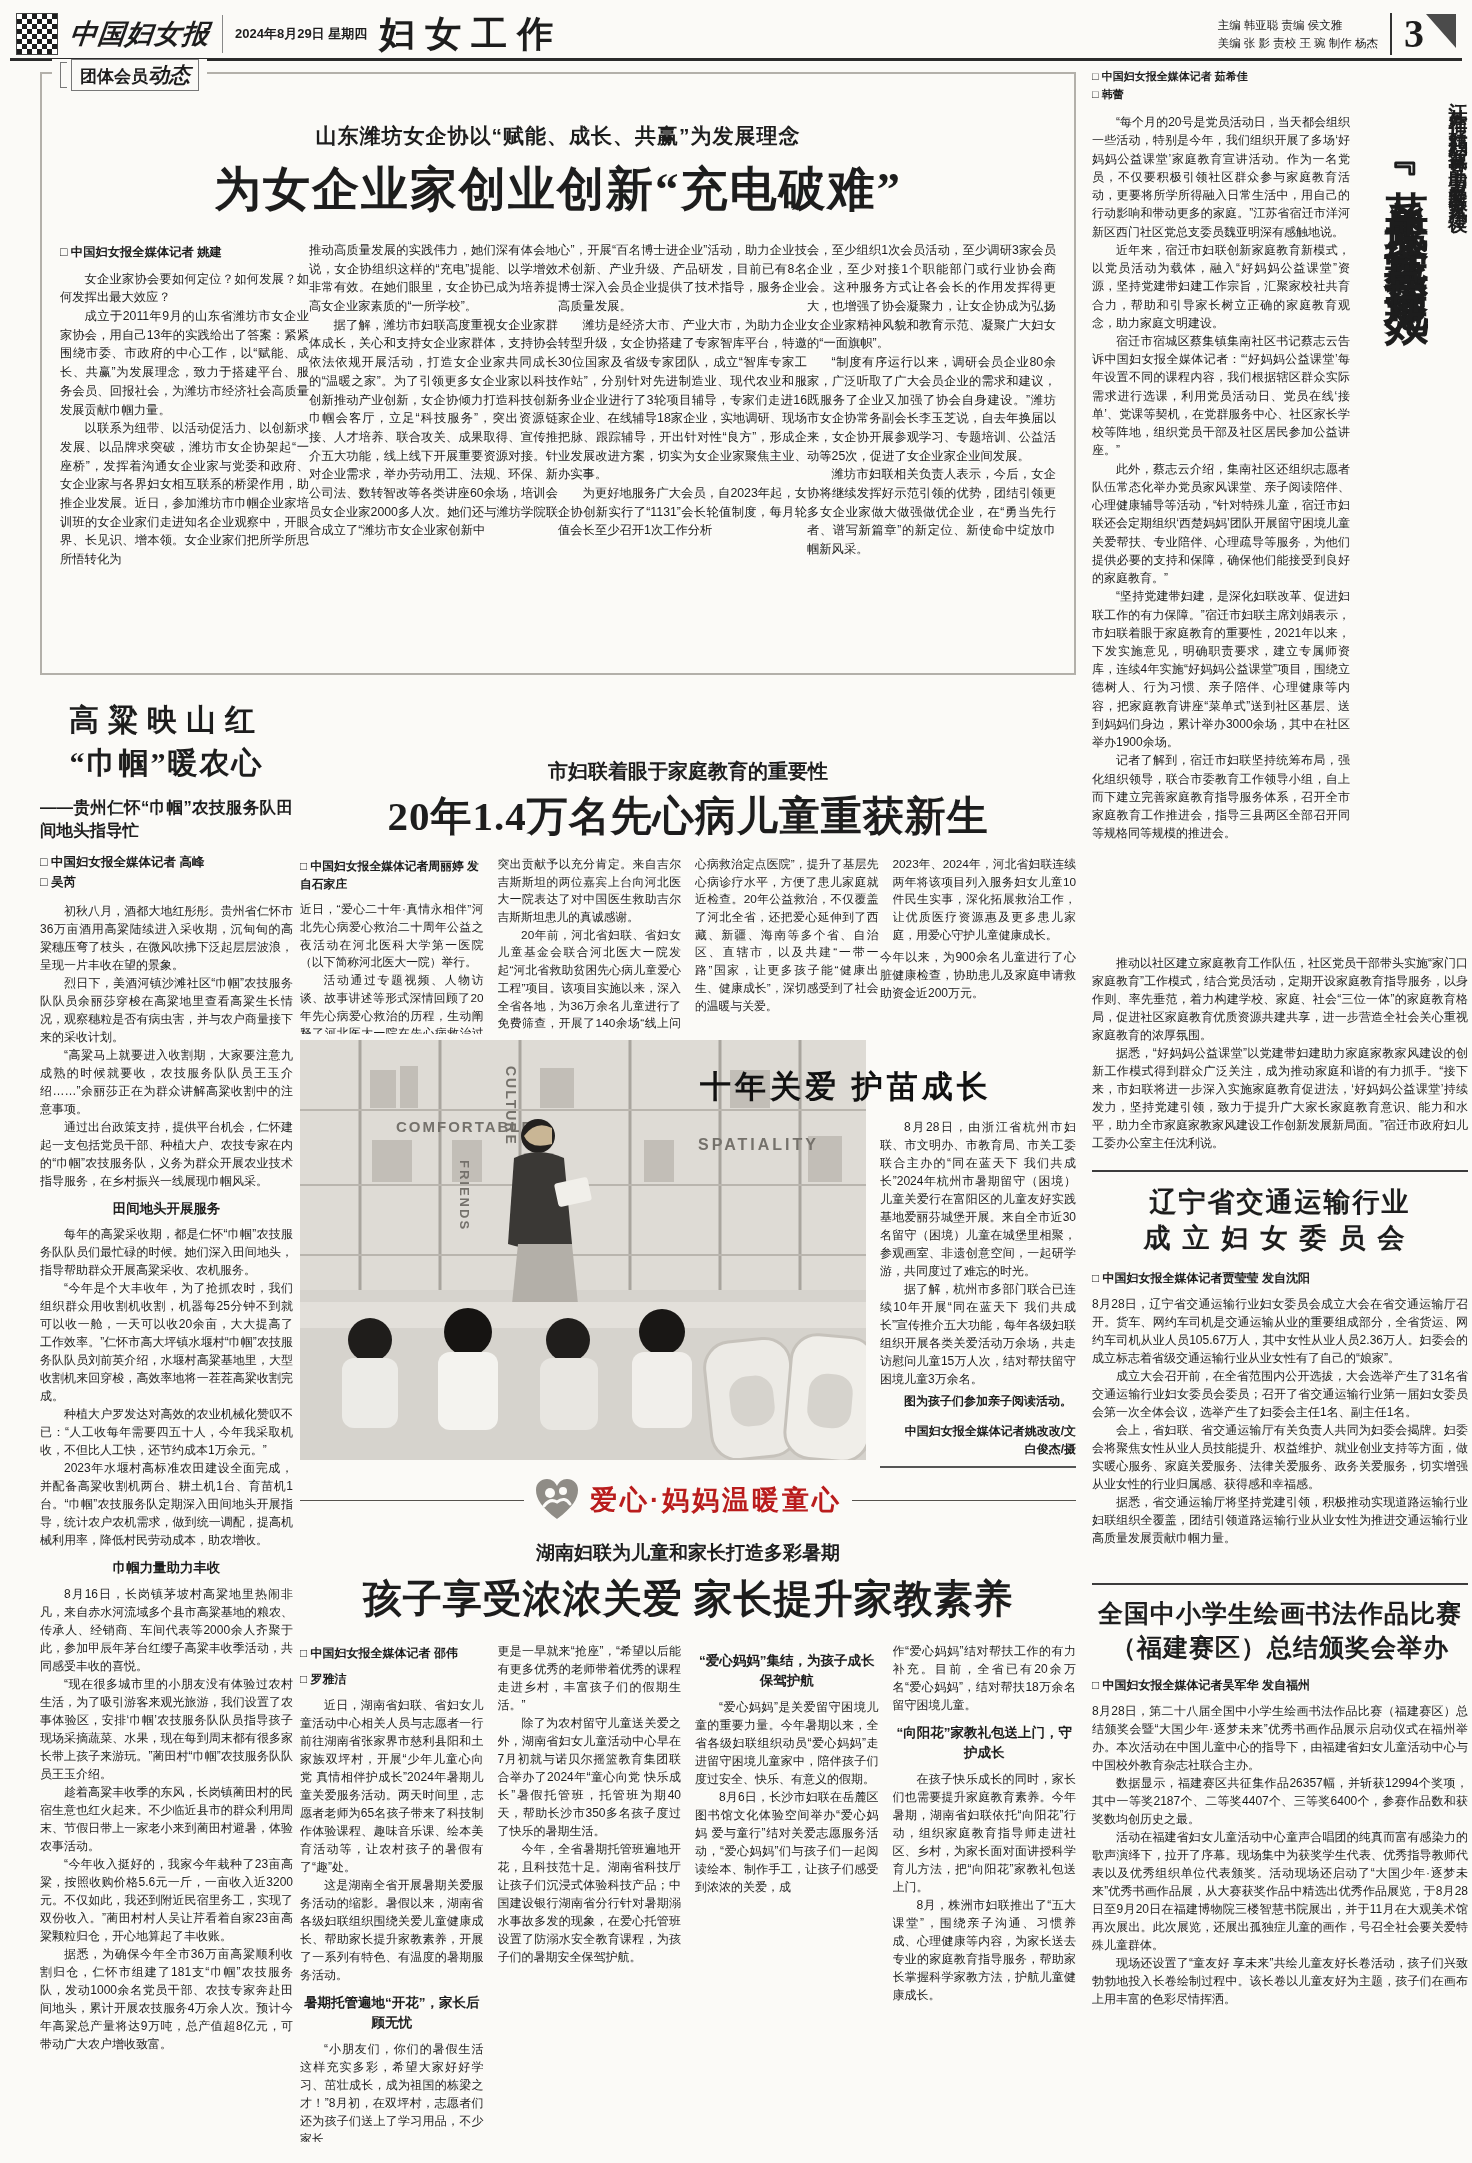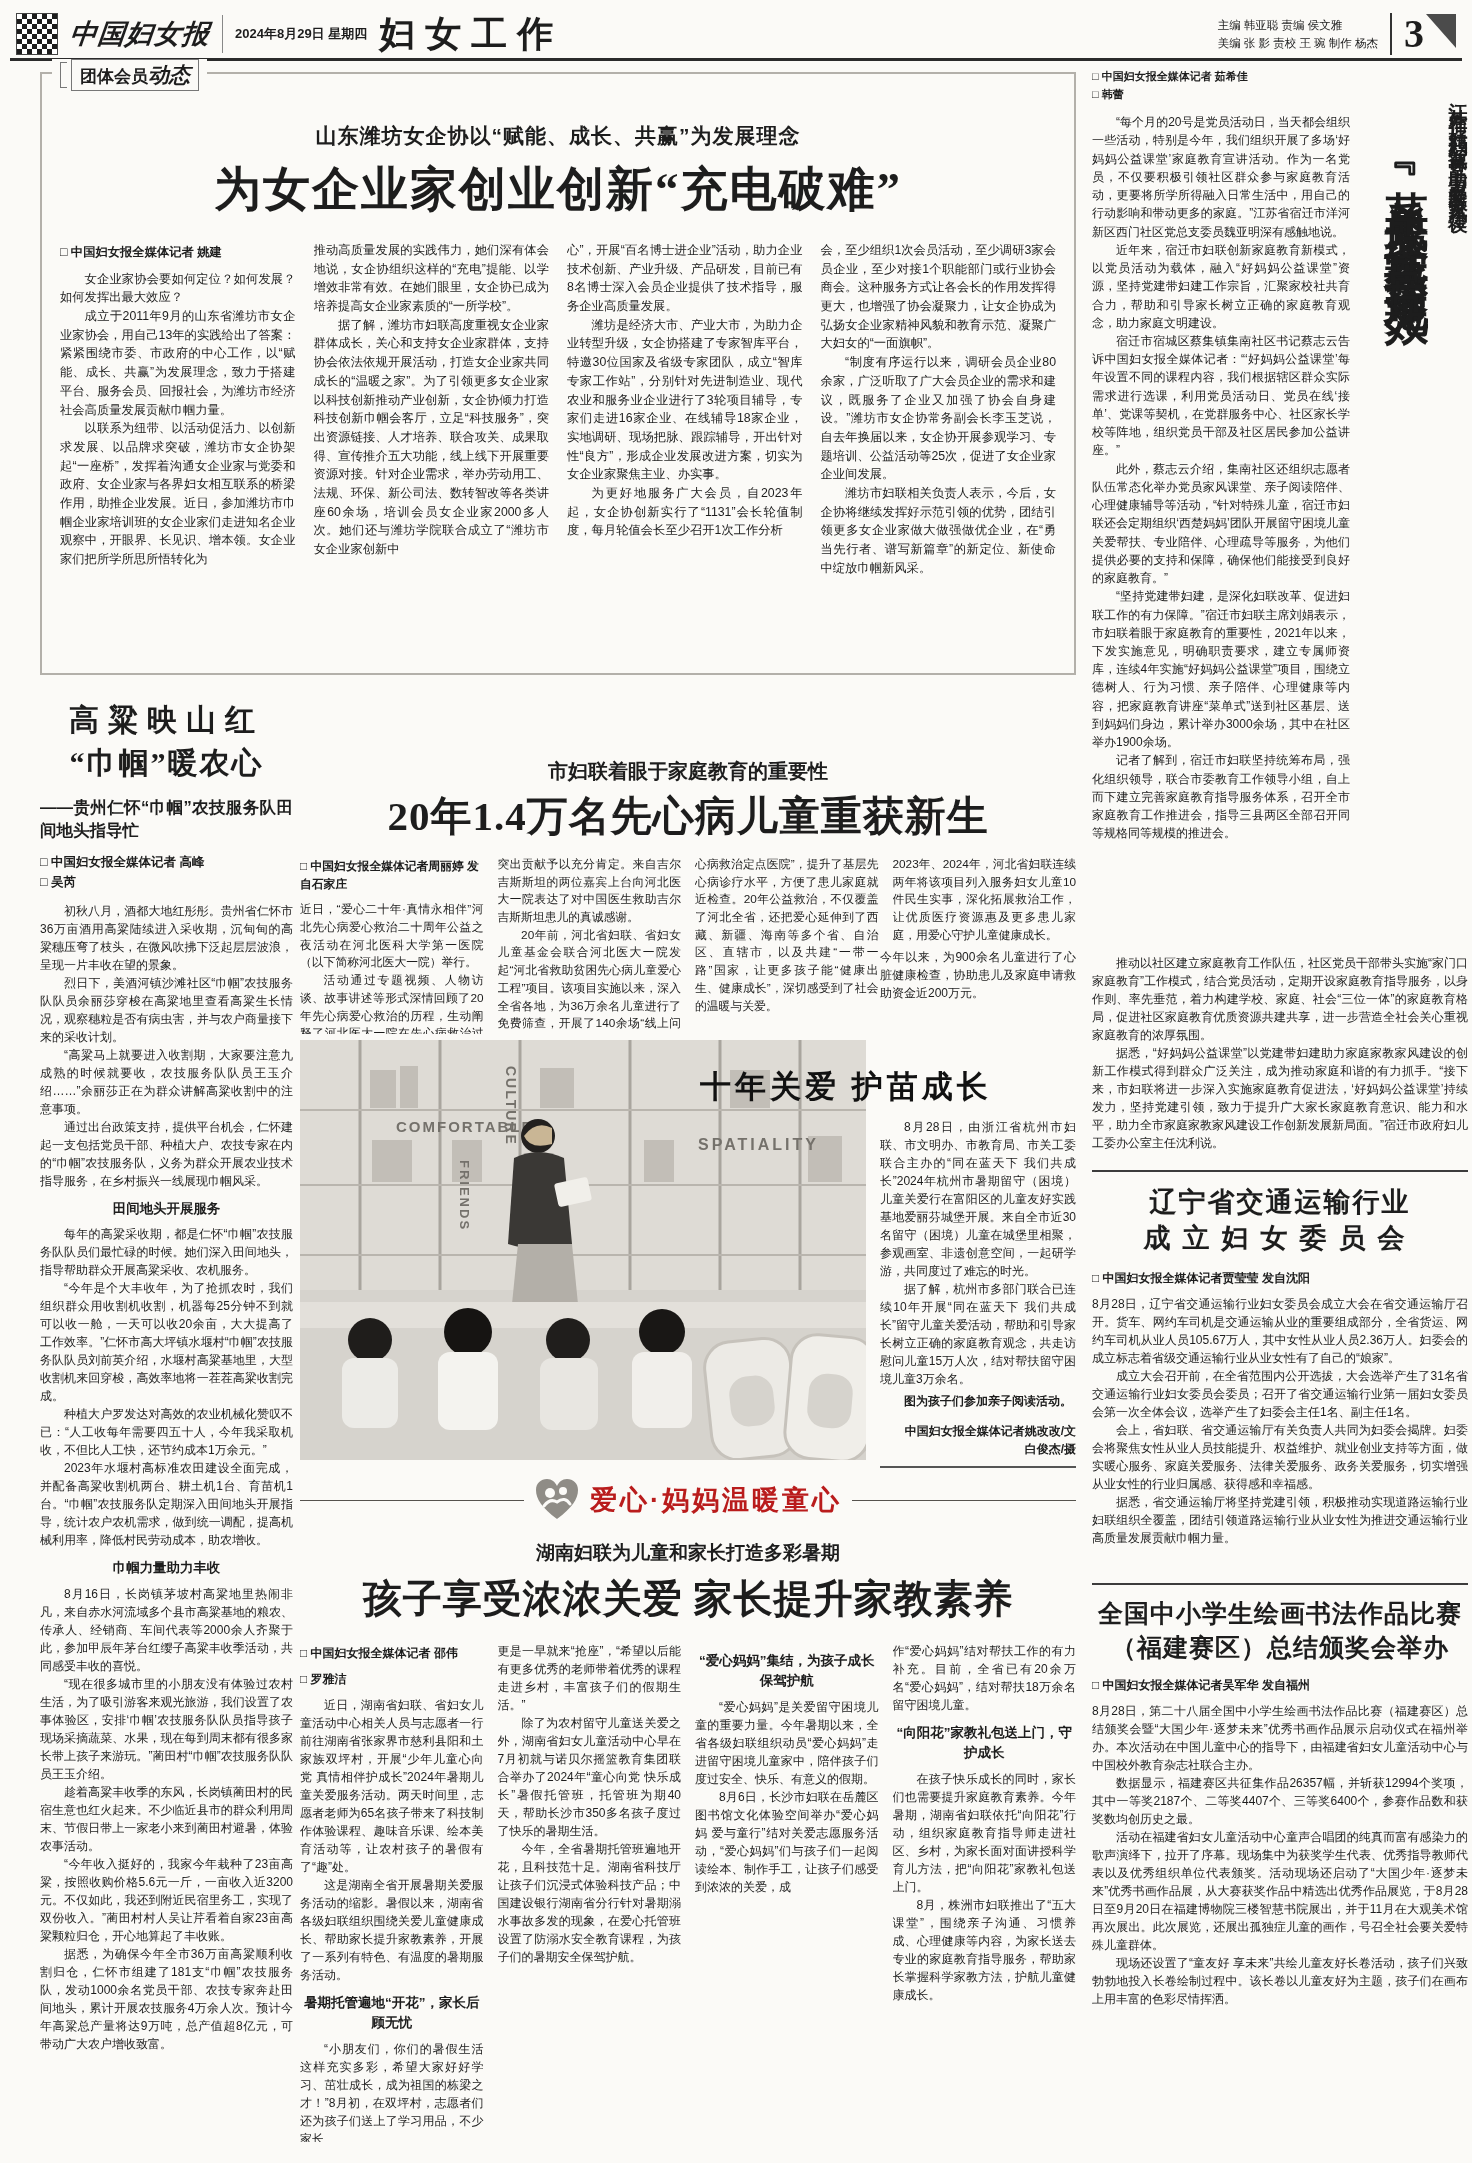--- a/index.html
+++ b/index.html
@@ -30,21 +30,21 @@
   .sub{margin:9px 0 6px;font-weight:700;text-align:center;font-size:1.12em;text-indent:0;}
 
   
   .topbox{position:absolute;left:40px;top:72px;width:1036px;height:603px;border:2px solid #b3b0aa;box-sizing:border-box;}
   .tag{position:absolute;left:10px;top:-15px;background:#fbfaf7;padding:0 8px;display:flex;align-items:center;gap:4px;}
   .tagbar{width:6px;height:24px;border:1px solid #777;border-right:none;}
   .tagbox{border:1px solid #777;padding:1px 8px;font-weight:700;font-size:17px;white-space:nowrap;}
   .tagbox .dyn{font-family:"Liberation Serif","DejaVu Serif",serif;font-style:italic;font-weight:900;font-size:21px;}
   .kicker1{margin-top:48px;text-align:center;font-size:21px;font-weight:700;letter-spacing:1px;}
   .head1{margin-top:8px;text-align:center;font-size:47px;font-weight:900;letter-spacing:2px;}
-  .topcols{display:flex;gap:18px;margin:20px 18px 0;height:456px;overflow:hidden;}
+  .topcols{display:flex;margin:20px 18px 0;height:456px;overflow:hidden;}
   .topcols>div{flex:1;font-size:12.3px;line-height:1.52;overflow:hidden;}
 
   
   .gl{position:absolute;left:40px;top:700px;width:253px;height:1455px;overflow:hidden;}
   .gl .h1a{font-size:30px;font-weight:900;text-align:center;letter-spacing:9px;margin:0;}
   .gl .h1b{font-size:30px;font-weight:900;text-align:center;letter-spacing:2px;margin:2px 0 0;}
   .gl .subt{font-weight:700;font-size:16.5px;line-height:1.4;margin:12px 0 10px;text-align:justify;}
   .gl .bylines{font-weight:700;font-size:12.5px;line-height:1.6;margin-bottom:10px;}
   .gl .body{font-size:12px;line-height:1.5;}
 
@@ -264,21 +264,21 @@
         <rect x="508" y="334" width="44" height="54" rx="18" fill="#d6d3cd" transform="rotate(5 530 361)"></rect>
       </g>
     </svg>
   </div>
 
   <aside class="cappanel">
     <p class="pn cap-over">今年以来，为900余名儿童进行了心脏健康检查，协助患儿及家庭申请救助资金近200万元。</p>
     <div class="cap-title serif">十年关爱 护苗成长</div>
     <div class="cap-body">
       <p class="p">8月28日，由浙江省杭州市妇联、市文明办、市教育局、市关工委联合主办的“同在蓝天下 我们共成长”2024年杭州市暑期留守（困境）儿童关爱行在富阳区的儿童友好实践基地爱丽芬城堡开展。来自全市近30名留守（困境）儿童在城堡里相聚，参观画室、非遗创意空间，一起研学游，共同度过了难忘的时光。</p>
-      <p class="p">据了解，杭州市多部门联合已连续10年开展“同在蓝天下 我们共成长”留守儿童关爱活动，帮助和引导家长树立正确的家庭教育观念，共走访慰问儿童15万人次，结对帮扶留守困境儿童3万余名。</p>
+      <p class="p">据了解，杭州市多部门联合已连续10年开展“同在蓝天下 我们共成长”宣传推介五大功能，每年各级妇联组织开展各类关爱活动万余场，共走访慰问儿童15万人次，结对帮扶留守困境儿童3万余名。</p>
       <p class="cap-note">图为孩子们参加亲子阅读活动。</p>
       <p class="cap-credit">中国妇女报全媒体记者姚改改/文</p>
       <p class="cap-credit">白俊杰/摄</p>
       <div class="cap-rule"></div>
     </div>
   </aside>
 
   <div class="aixin">
     <div class="line"></div>
     <svg width="46" height="44" viewBox="0 0 46 44">

